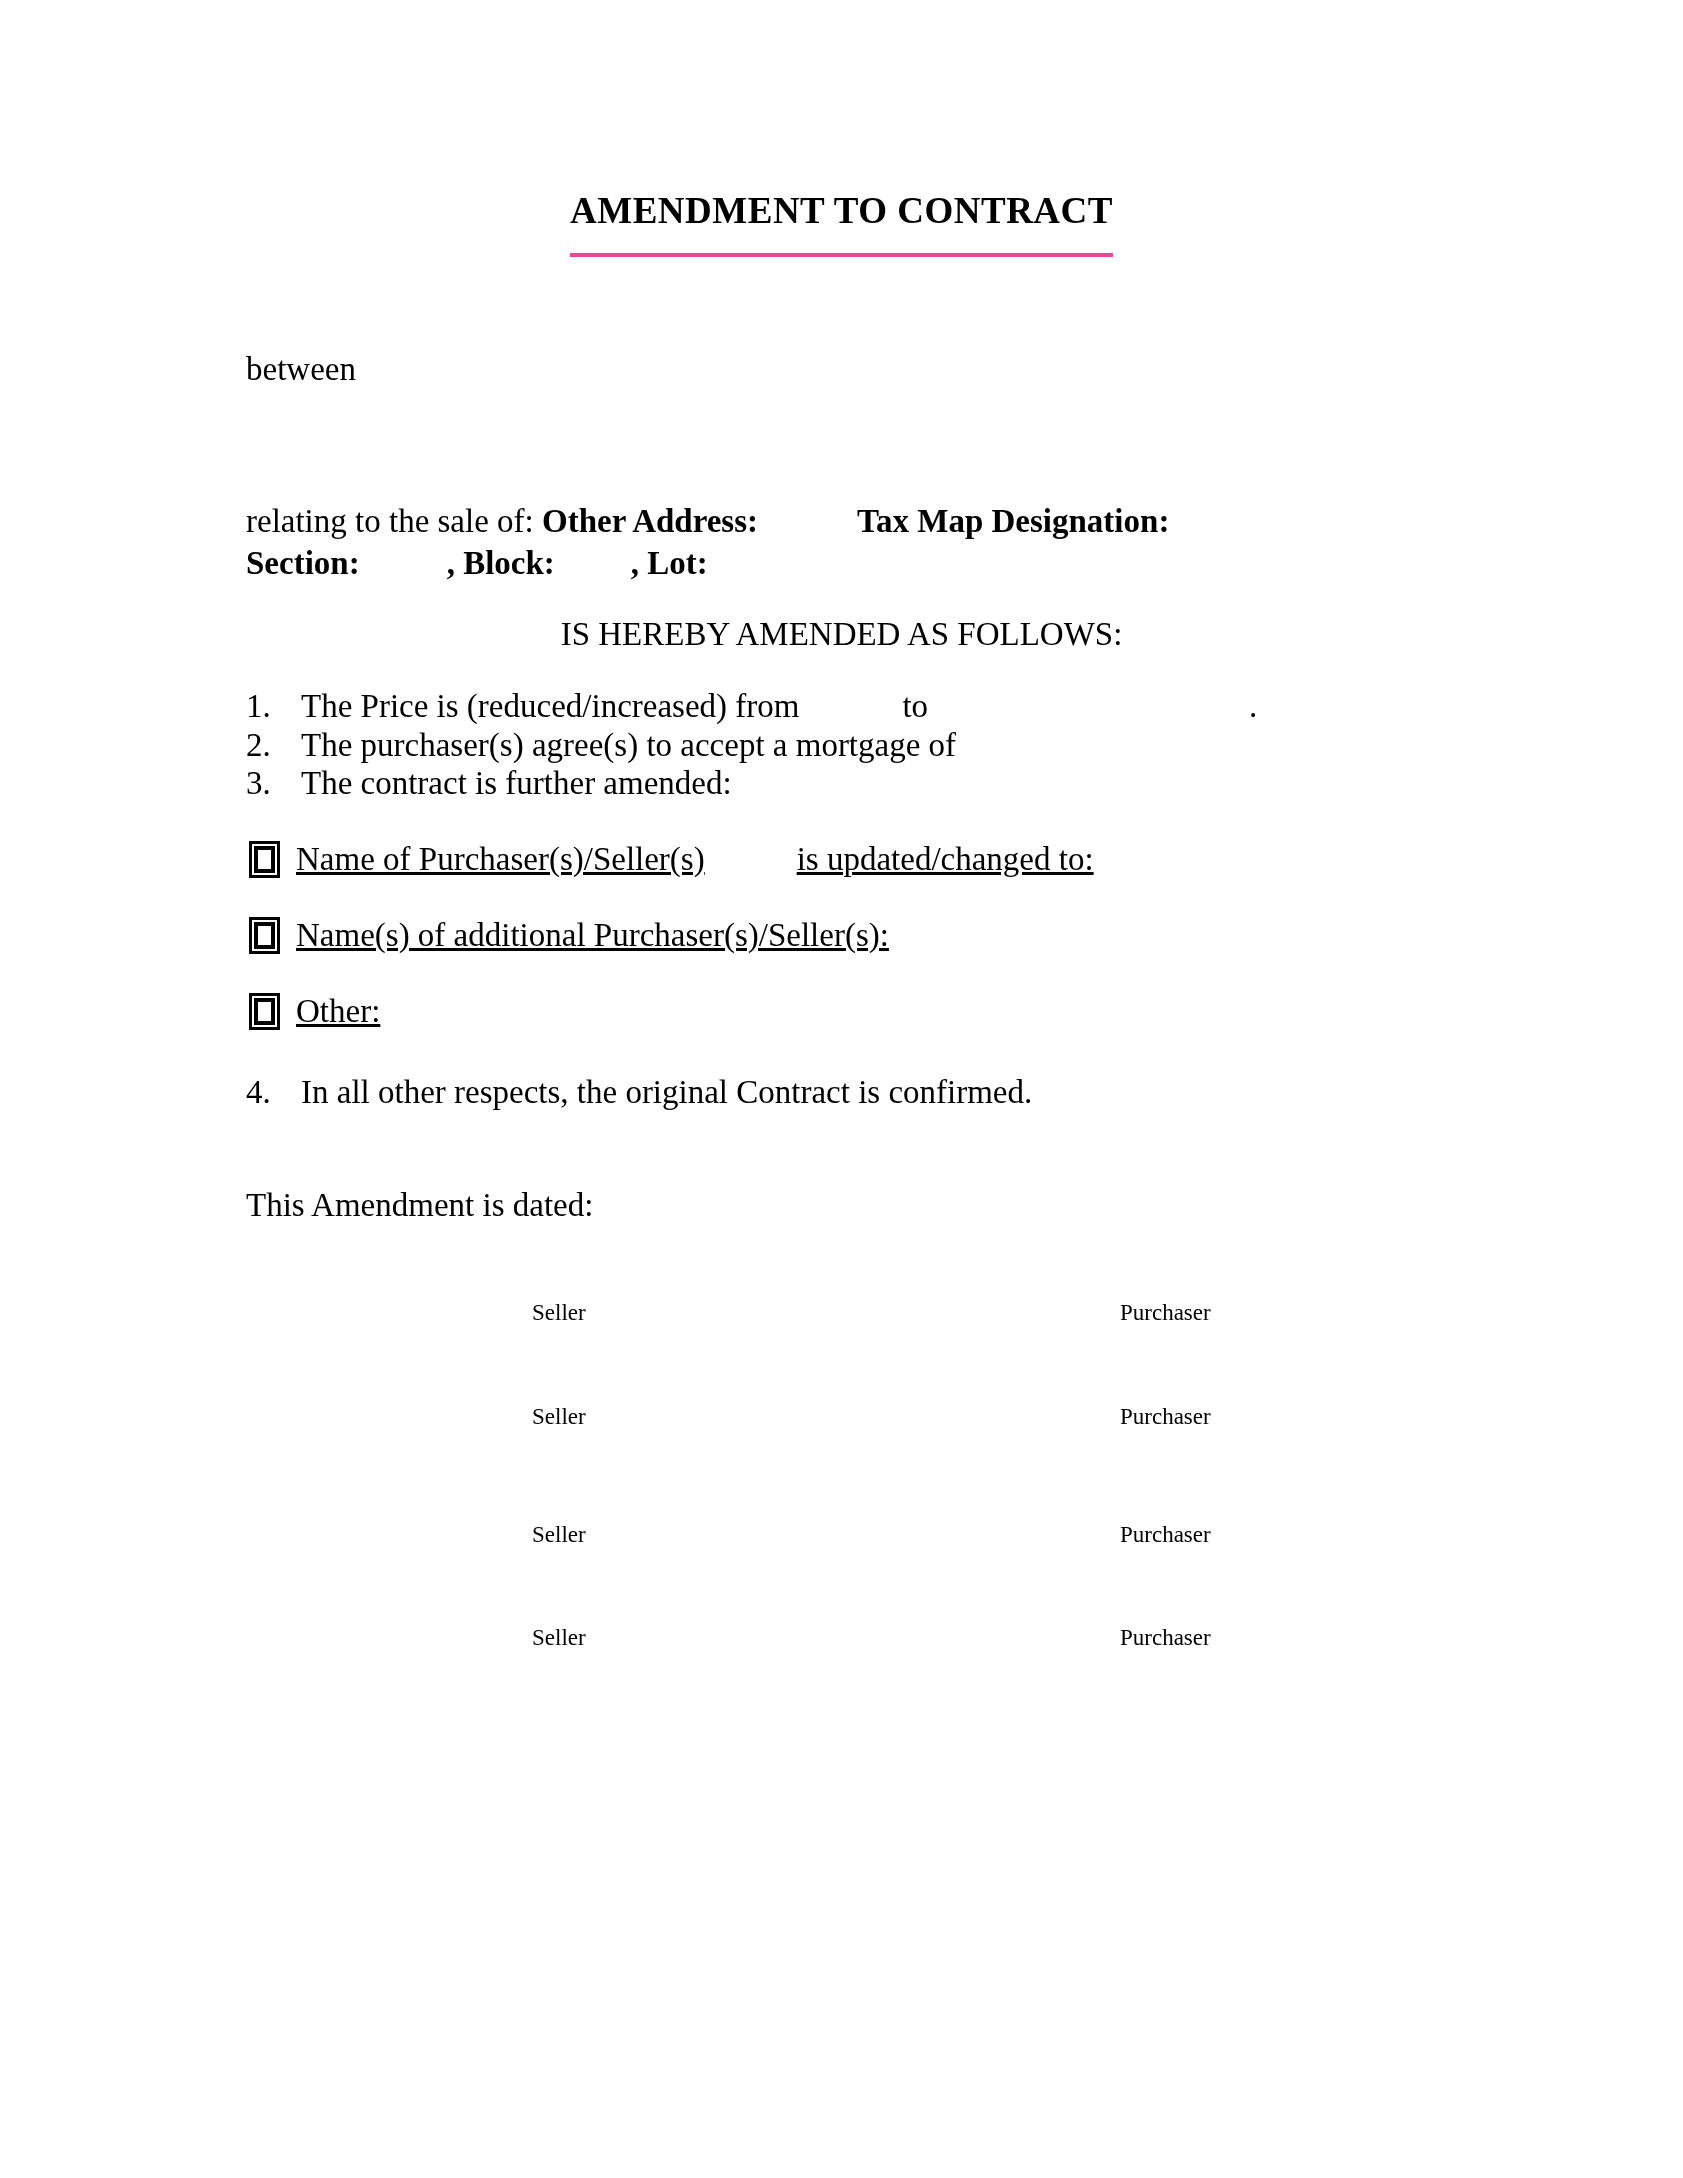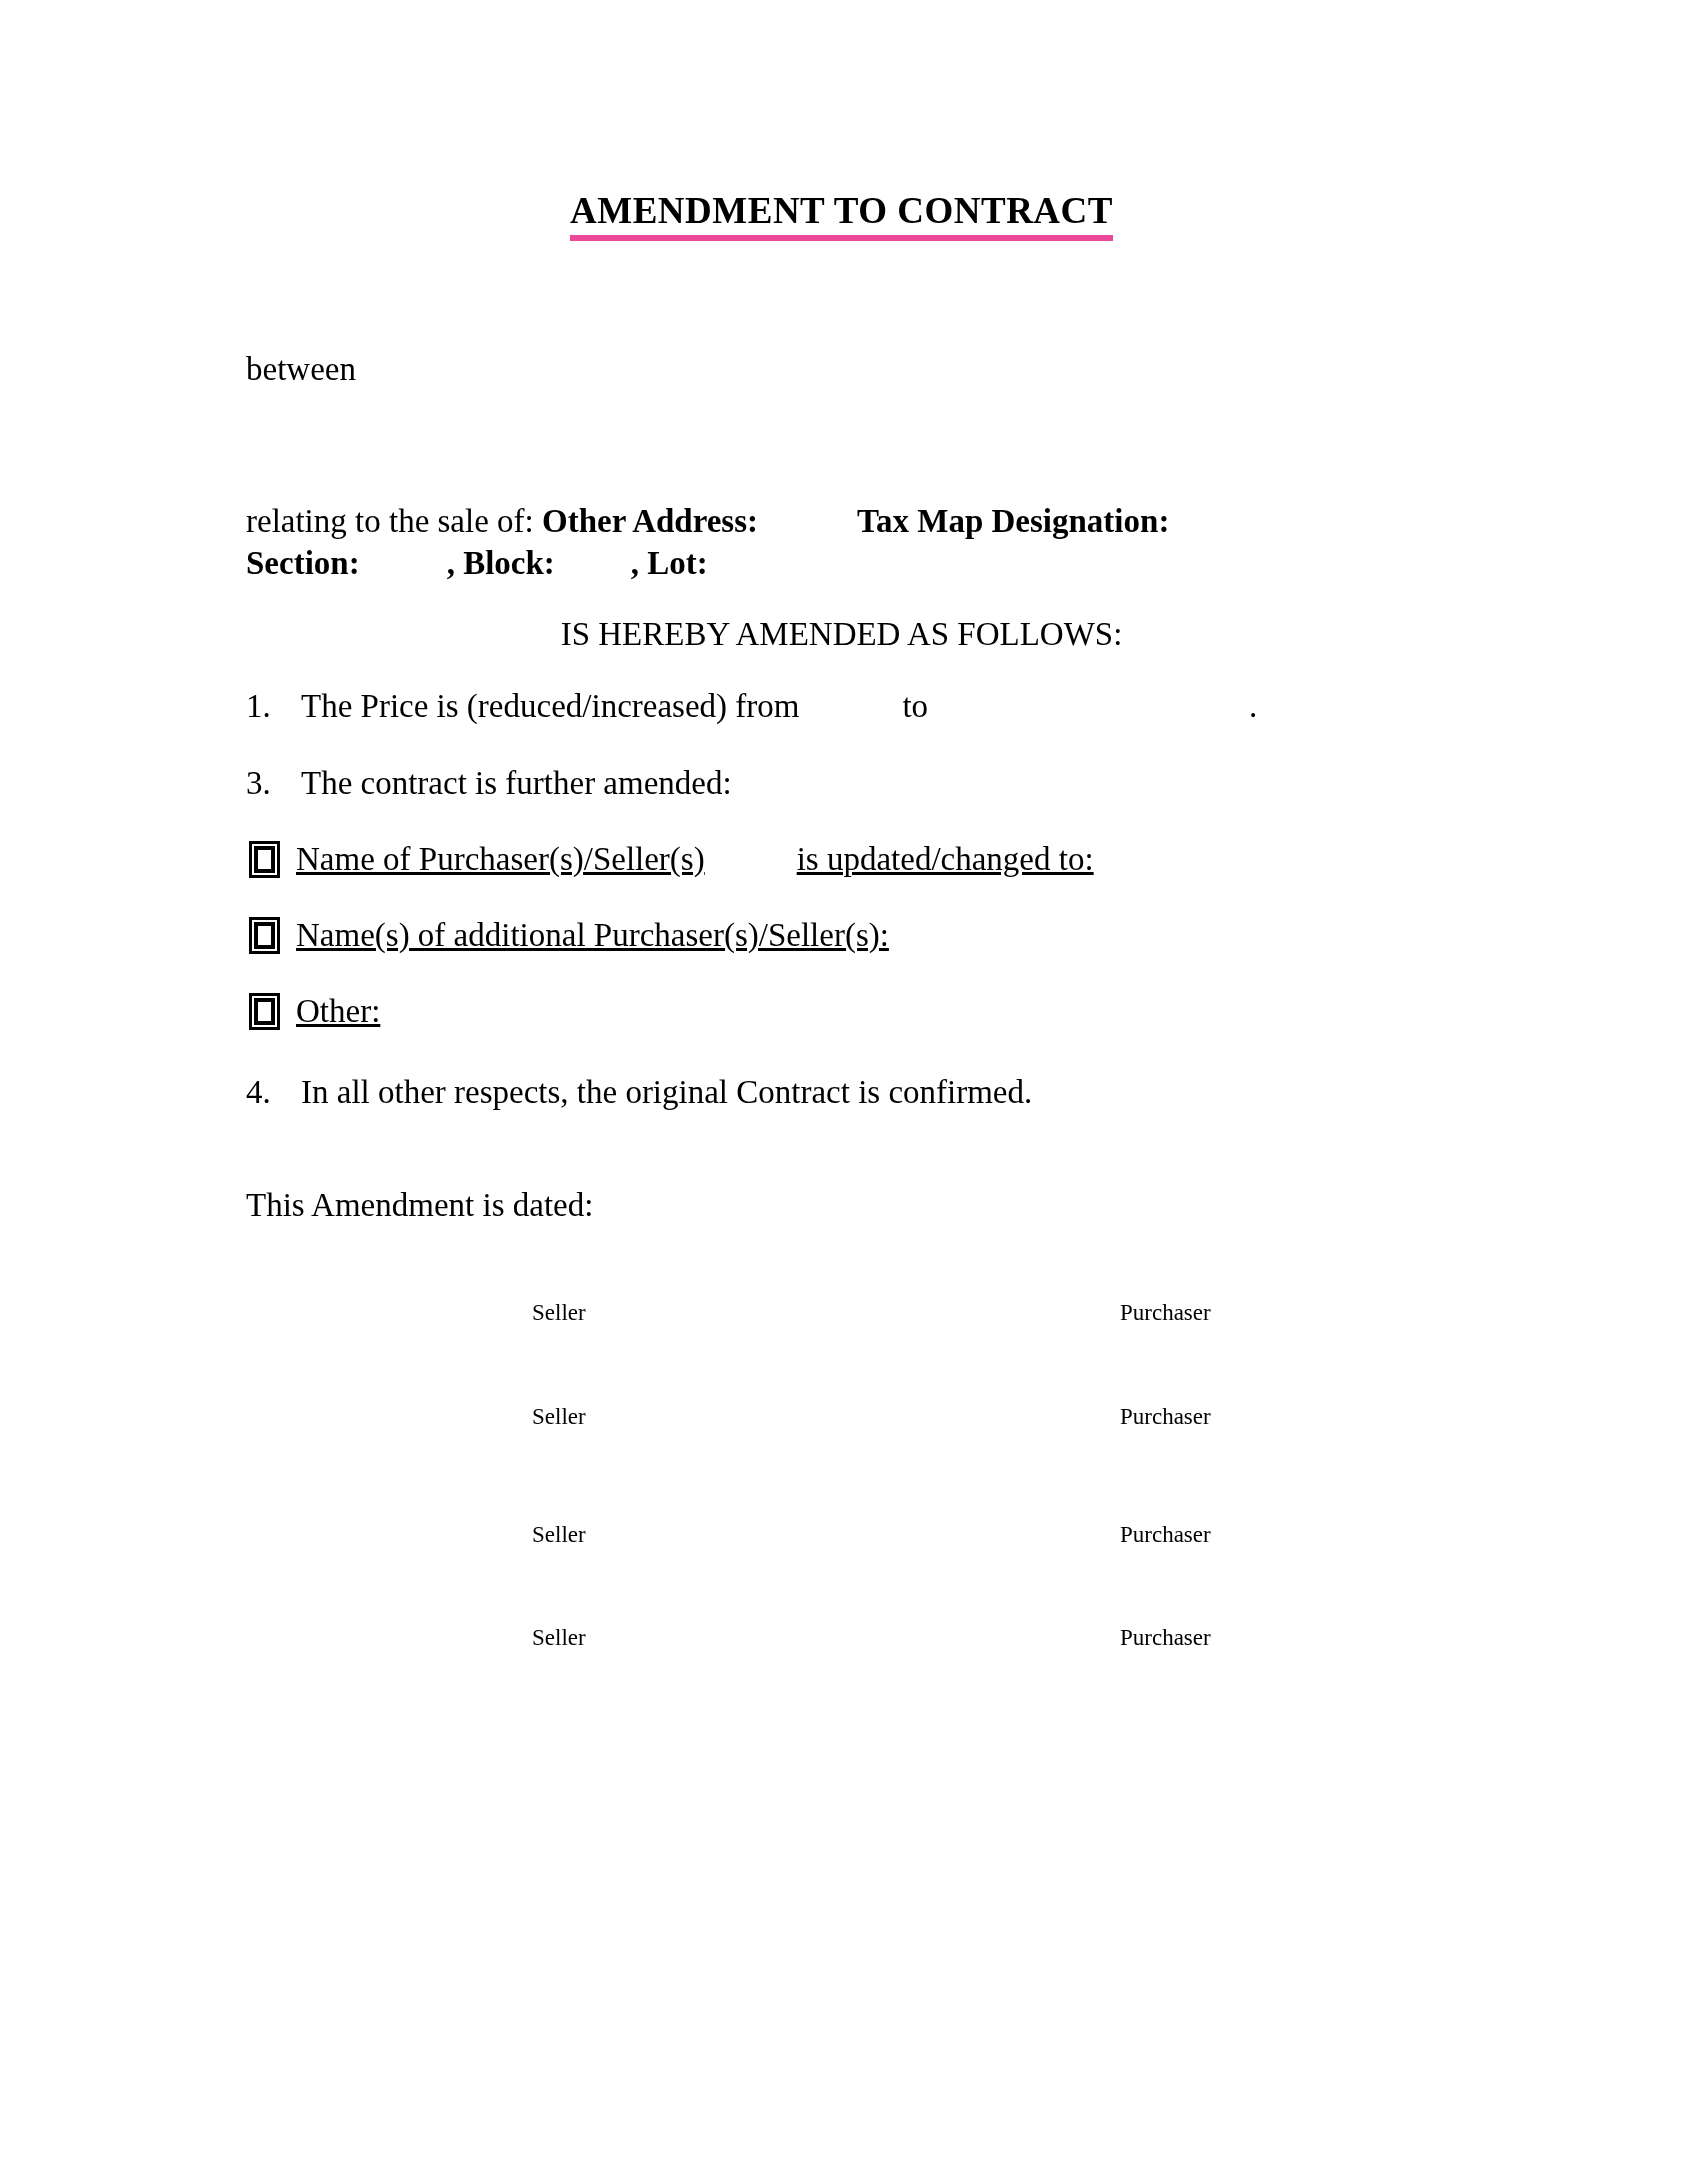--- a/index.html
+++ b/index.html
@@ -12,22 +12,22 @@
     font-size:33px;
     overflow:hidden;
   }
   .line{position:absolute;white-space:nowrap;line-height:42px;}
   .b{font-weight:bold;}
   .center{left:0;right:0;text-align:center;}
   .title-text{
     display:inline-block;
     font-size:37px;font-weight:bold;
     letter-spacing:0.5px;
-    padding-bottom:3px;
-    border-bottom:6px solid #ec4899;
+    padding-bottom:21px;
+    border-bottom:4px solid #ec4899;
   }
   .num{display:inline-block;width:55px;}
   .blank{display:inline-block;height:1px;vertical-align:baseline;}
   .w88{width:87px;} .w100{width:99px;} .w104{width:103px;}
   .w324{width:321px;} .w93{width:92px;} .w77{width:76px;}
   .cbrow{display:flex;align-items:center;height:44px;text-decoration:underline;}
   .cb{
     display:inline-flex;align-items:center;justify-content:center;
     width:25px;height:31px;
     border:3px solid #000;
@@ -63,20 +63,23 @@
   <div class="line" style="top:542px;left:246px">
     <span class="b">Section:</span><span class="blank w88"></span><span class="b">, Block:</span><span class="blank w77"></span><span class="b">, Lot:</span>
   </div>
 
   <div class="line center" style="top:613px">
     <span>IS HEREBY AMENDED AS FOLLOWS:</span>
   </div>
 
   <div class="line" style="top:685px;left:246px">
     <span class="num">1.</span><span>The Price is (reduced/increased) from</span><span class="blank w104"></span><span>to</span><span class="blank w324"></span><span>.</span>
+  </div>
+  <div class="line" style="top:724px;left:246px">
+    <span class="num">2.</span><span>The purchaser(s) agree(s) to accept a mortgage of</span>
   </div>
   <div class="line" style="top:762px;left:246px">
     <span class="num">3.</span><span>The contract is further amended:</span>
   </div>
 
   <div class="line cbrow" style="top:837px;left:249px">
     <span class="cb">
         <span class="cb-inner"></span>
       </span>
     <span>Name of Purchaser(s)/Seller(s)</span>

